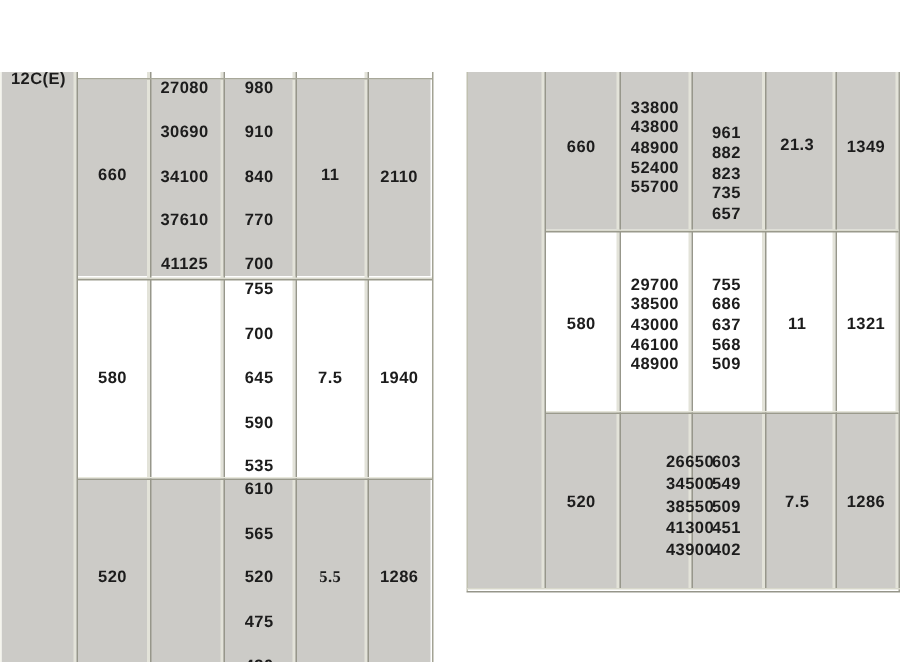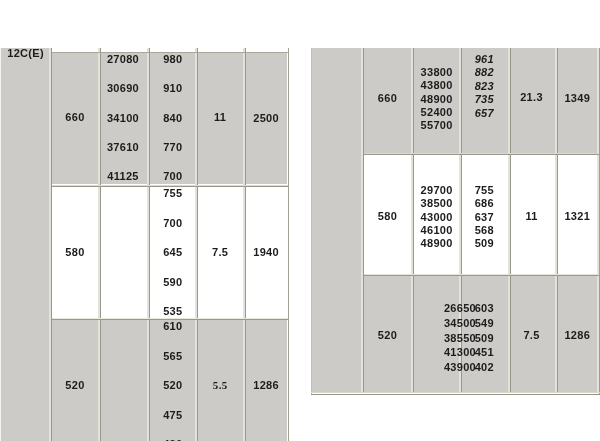--- a/index.html
+++ b/index.html
@@ -63,21 +63,21 @@
 <div class="t" style="left:1.6px;top:-0.44px;width:48px;line-height:11px;">12C(E)</div>
 
 <div class="t" style="left:45.0px;top:63.96px;width:60px;line-height:11.0px;">660</div>
 
 <div class="t" style="left:93.0px;top:-3.24px;width:60px;line-height:29.4px;">27080<br>30690<br>34100<br>37610<br>41125</div>
 
 <div class="t" style="left:142.8px;top:-3.24px;width:60px;line-height:29.4px;">980<br>910<br>840<br>770<br>700</div>
 
 <div class="t" style="left:190.2px;top:63.96px;width:60px;line-height:11.0px;">11</div>
 
-<div class="t" style="left:236.1px;top:64.56px;width:60px;line-height:11.0px;">2500</div>
+<div class="t" style="left:236.1px;top:64.56px;width:60px;line-height:11.0px;">2110</div>
 
 <div class="t" style="left:45.0px;top:199.16px;width:60px;line-height:11.0px;">580</div>
 
 
 <div class="t" style="left:142.8px;top:131.46px;width:60px;line-height:29.4px;">755<br>700<br>645<br>590<br>535</div>
 
 <div class="t" style="left:190.2px;top:199.16px;width:60px;line-height:11.0px;">7.5</div>
 
 <div class="t" style="left:236.1px;top:198.96px;width:60px;line-height:11.0px;">1940</div>
 
@@ -131,21 +131,21 @@
 <div class="cell" style="left:364.3px;top:226.8px;width:234.40000000000003px;height:1.1px;background:#9a9a8c;"></div>
 
 <div class="cell" style="left:311.4px;top:344.2px;width:288.6px;height:1.3px;background:#d8d8cb;"></div>
 
 <div class="cell" style="left:311.4px;top:345.5px;width:288.6px;height:1.2px;background:#95958a;"></div>
 
 <div class="t" style="left:357.5px;top:44.56px;width:60px;line-height:11.0px;">660</div>
 
 <div class="t" style="left:406.6px;top:17.76px;width:60px;line-height:13.4px;">33800<br>43800<br>48900<br>52400<br>55700</div>
 
-<div class="t" style="left:454.3px;top:5px;width:60px;line-height:13.4px;font-style:italic;">961<br>882<br>823<br>735<br>657</div>
+<div class="t" style="left:454.3px;top:35px;width:60px;line-height:13.4px;">961<br>882<br>823<br>735<br>657</div>
 
 <div class="t" style="left:501.5px;top:44.36px;width:60px;line-height:11.0px;">21.3</div>
 
 <div class="t" style="left:547.3px;top:44.56px;width:60px;line-height:11.0px;">1349</div>
 
 <div class="t" style="left:357.5px;top:162.76px;width:60px;line-height:11.0px;">580</div>
 
 <div class="t" style="left:406.6px;top:135.76px;width:60px;line-height:13.4px;">29700<br>38500<br>43000<br>46100<br>48900</div>
 
 <div class="t" style="left:454.3px;top:135.76px;width:60px;line-height:13.4px;">755<br>686<br>637<br>568<br>509</div>

